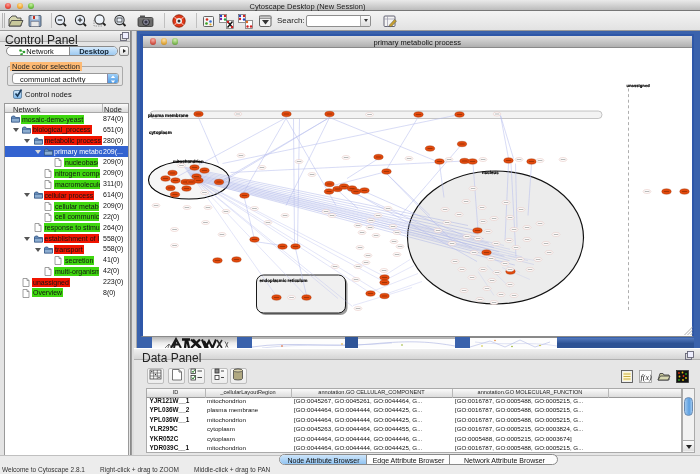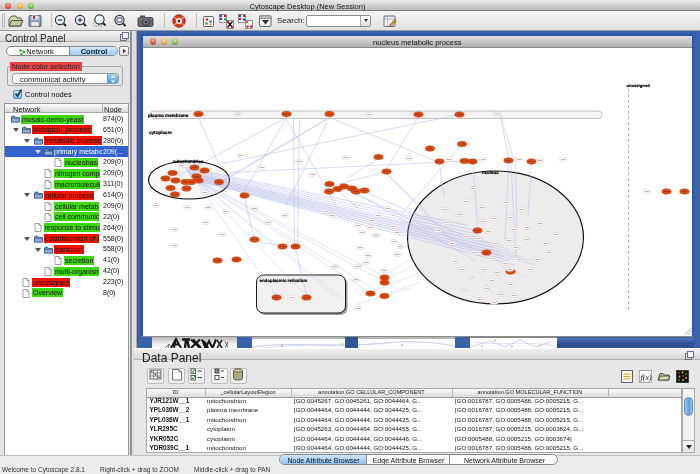--- a/index.html
+++ b/index.html
@@ -120,42 +120,42 @@
   <path d="M389 14.5 L394.5 8.5 L396.5 10 L391 16 Z" fill="#c8a030" stroke="#554" stroke-width="0.5"></path>
  </g>
 </svg>
 <div class="abs" style="left:277px;top:15.5px;font-size:8px;color:#222;">Search:</div>
 <div class="abs" style="left:306px;top:15px;width:65px;height:12px;background:#fff;border:1px solid #8e8e8e;border-radius:2px;">
  <div class="abs" style="right:0;top:0;width:10px;height:10px;border-left:1px solid #aaa;background:linear-gradient(#fdfdfd,#dcdcdc);"></div>
  <div class="abs" style="right:2.5px;top:3px;width:0;height:0;border-left:2.5px solid transparent;border-right:2.5px solid transparent;border-top:3.5px solid #333;"></div>
 </div>
 <div class="abs" style="left:0;top:31px;width:131px;height:424px;background:#e4e4e4;border-right:1px solid #8a8a8a;"></div>
 <div class="abs" style="left:0;top:31px;width:130px;height:11px;background:linear-gradient(#f2f2f2,#d8d8d8);border-bottom:1px solid #b0b0b0;">
- <div class="abs" style="left:5px;top:1.5px;font-size:10px;color:#222;">Control Panel</div>
+ <div class="abs" style="left:5px;top:1.5px;font-size:12px;color:#222;text-decoration:underline;">Control Panel</div>
  <svg class="abs" style="left:120px;top:1px;" width="9" height="9" viewBox="0 0 9 9">
       <rect x="0.5" y="2.5" width="6" height="6" fill="none" stroke="#667" stroke-width="0.9"></rect>
       <rect x="2.5" y="0.5" width="6" height="6" fill="#eef" stroke="#667" stroke-width="0.9"></rect>
     </svg>
 </div>
 <div class="abs" style="left:6px;top:45.5px;width:112px;height:10px;background:#fff;border:1px solid #8a8a8a;border-radius:5px;overflow:hidden;">
  <div class="abs" style="left:62px;top:0;width:50px;height:10px;background:linear-gradient(#d4e9fb,#8fc2ef);border-left:1px solid #8a8a8a;"></div>
  <div class="abs" style="left:0;top:0;width:62px;height:10px;font-size:7.5px;color:#111;text-align:center;line-height:10px;">&nbsp;&nbsp;Network</div>
- <div class="abs" style="left:62px;top:0;width:50px;height:10px;font-size:7.5px;font-weight:bold;color:#123;text-align:center;line-height:10px;">Control</div>
+ <div class="abs" style="left:62px;top:0;width:50px;height:10px;font-size:7.5px;font-weight:bold;color:#123;text-align:center;line-height:10px;">Desktop</div>
  <svg class="abs" style="left:12px;top:2px;" width="7" height="7" viewBox="0 0 7 7">
       <circle cx="1.5" cy="1.5" r="1.3" fill="#30a030"></circle>
       <circle cx="5" cy="3" r="1.3" fill="#30a030"></circle>
       <circle cx="2.5" cy="5.5" r="1.3" fill="#30a030"></circle>
       <path d="M1.5 1.5 L5 3 L2.5 5.5" stroke="#30a030" stroke-width="0.6" fill="none"></path>
     </svg>
 </div>
 <div class="abs" style="left:118.5px;top:45.5px;width:10px;height:10px;background:linear-gradient(#fefefe,#e0e0e0);border:1px solid #8a8a8a;border-radius:2px;">
  <div class="abs" style="left:3px;top:2.5px;width:0;height:0;border-top:2.5px solid transparent;border-bottom:2.5px solid transparent;border-left:3.5px solid #222;"></div>
 </div>
 <div class="abs" style="left:7px;top:66px;width:116px;height:20px;border:1px solid #aaa;border-radius:2px;"></div>
-<div class="abs" style="left:10px;top:62px;background:#ef4444;padding:0 2px;font-size:7.5px;color:#222;">Node color selection</div>
+<div class="abs" style="left:10px;top:62px;background:#fdba74;padding:0 2px;font-size:7.5px;color:#222;text-decoration:underline;">Node color selection</div>
 <div class="abs" style="left:12px;top:73px;width:107px;height:11px;background:#fff;border:1px solid #999;border-radius:3px;overflow:hidden;">
  <div class="abs" style="right:0;top:0;width:11px;height:11px;background:linear-gradient(#9fd0f8,#3d8ee0);border-left:1px solid #88a;"></div>
  <svg class="abs" style="right:1.5px;top:1px;" width="8" height="9" viewBox="0 0 8 9">
       <path d="M4 0.5 L6.2 3 L1.8 3 Z" fill="#fff"></path>
       <path d="M4 8 L1.8 5.5 L6.2 5.5 Z" fill="#fff"></path>
     </svg>
  <div class="abs" style="left:7px;top:1px;font-size:7.5px;color:#111;">communicat activity</div>
 </div>
 <div class="abs" style="left:13px;top:89.5px;width:9px;height:9px;background:linear-gradient(#cfe7fa,#7db8ec);border:1px solid #6a8aa8;border-radius:2px;"></div>
 <svg class="abs" style="left:13px;top:86.5px;" width="12" height="12" viewBox="0 0 12 12">
@@ -306,21 +306,21 @@
     <circle cx="42" cy="8.5" r="0.8" fill="#90b020"></circle>
     <circle cx="70" cy="7.5" r="0.8" fill="#c8c020"></circle>
     <circle cx="25" cy="2.5" r="0.7" fill="#e07010"></circle>
 </svg>
 <div class="abs" style="left:557px;top:338px;width:137px;height:10px;background:linear-gradient(#5379bd,#2d5294 55%,#2d5294);"></div>
 <div class="abs" style="left:140px;top:33.5px;width:554px;height:303.5px;border:2px solid #2e57a8;border-left-width:3.5px;border-right-width:2px;border-bottom:1.5px solid #8a8a8a;background:#fff;">
  <div class="abs" style="left:0;top:0;width:548.5px;height:12px;background:linear-gradient(#dedede,#b0b0b0);border-bottom:1px solid #8a8a8a;">
   <div class="abs" style="left:6.8px;top:2.8px;width:6.4px;height:6.4px;border-radius:50%;background:radial-gradient(circle at 50% 30%,#f8b0a8,#d4574a 60%,#a03428);"></div>
   <div class="abs" style="left:17.8px;top:2.8px;width:6.4px;height:6.4px;border-radius:50%;background:radial-gradient(circle at 50% 30%,#fce0a8,#e2a93e 60%,#b07d20);"></div>
   <div class="abs" style="left:28.8px;top:2.8px;width:6.4px;height:6.4px;border-radius:50%;background:radial-gradient(circle at 50% 30%,#d0eeb0,#82bb58 60%,#508030);"></div>
-  <div class="abs" style="left:0;top:2px;width:548.5px;text-align:center;font-size:7.5px;color:#111;">nucleus metabolic process</div>
+  <div class="abs" style="left:0;top:2px;width:548.5px;text-align:center;font-size:7.5px;color:#111;">primary metabolic process</div>
  </div>
 </div>
 <svg class="abs" style="left:143.5px;top:47.5px;" width="549" height="287" viewBox="2 0.5 549 287">
     <rect x="8" y="63.5" width="452" height="7.5" rx="3.7" fill="#f3f3f3" stroke="#a0a0a0" stroke-width="0.6"></rect>
     <ellipse cx="47" cy="132.5" rx="40.5" ry="19" fill="#f6f6f6" stroke="#000" stroke-width="1.1"></ellipse>
     <ellipse cx="353.5" cy="190" rx="88" ry="66.5" fill="#ececec" stroke="#111" stroke-width="1.2"></ellipse>
     <rect x="116.5" y="229.5" width="89" height="38" rx="7" fill="#3a3a3a" opacity="0.5"></rect>
     <rect x="114.5" y="227.5" width="89" height="38" rx="7" fill="#f0f0f0" stroke="#000" stroke-width="0.9"></rect>
     <line x1="486.5" y1="41" x2="486.5" y2="263" stroke="#999" stroke-width="0.8" stroke-dasharray="3 2.6"></line>
     <line x1="42.0" y1="119.5" x2="326.0" y2="178.0" stroke="#9ba4e2" stroke-width="0.5" opacity="0.8"></line>

